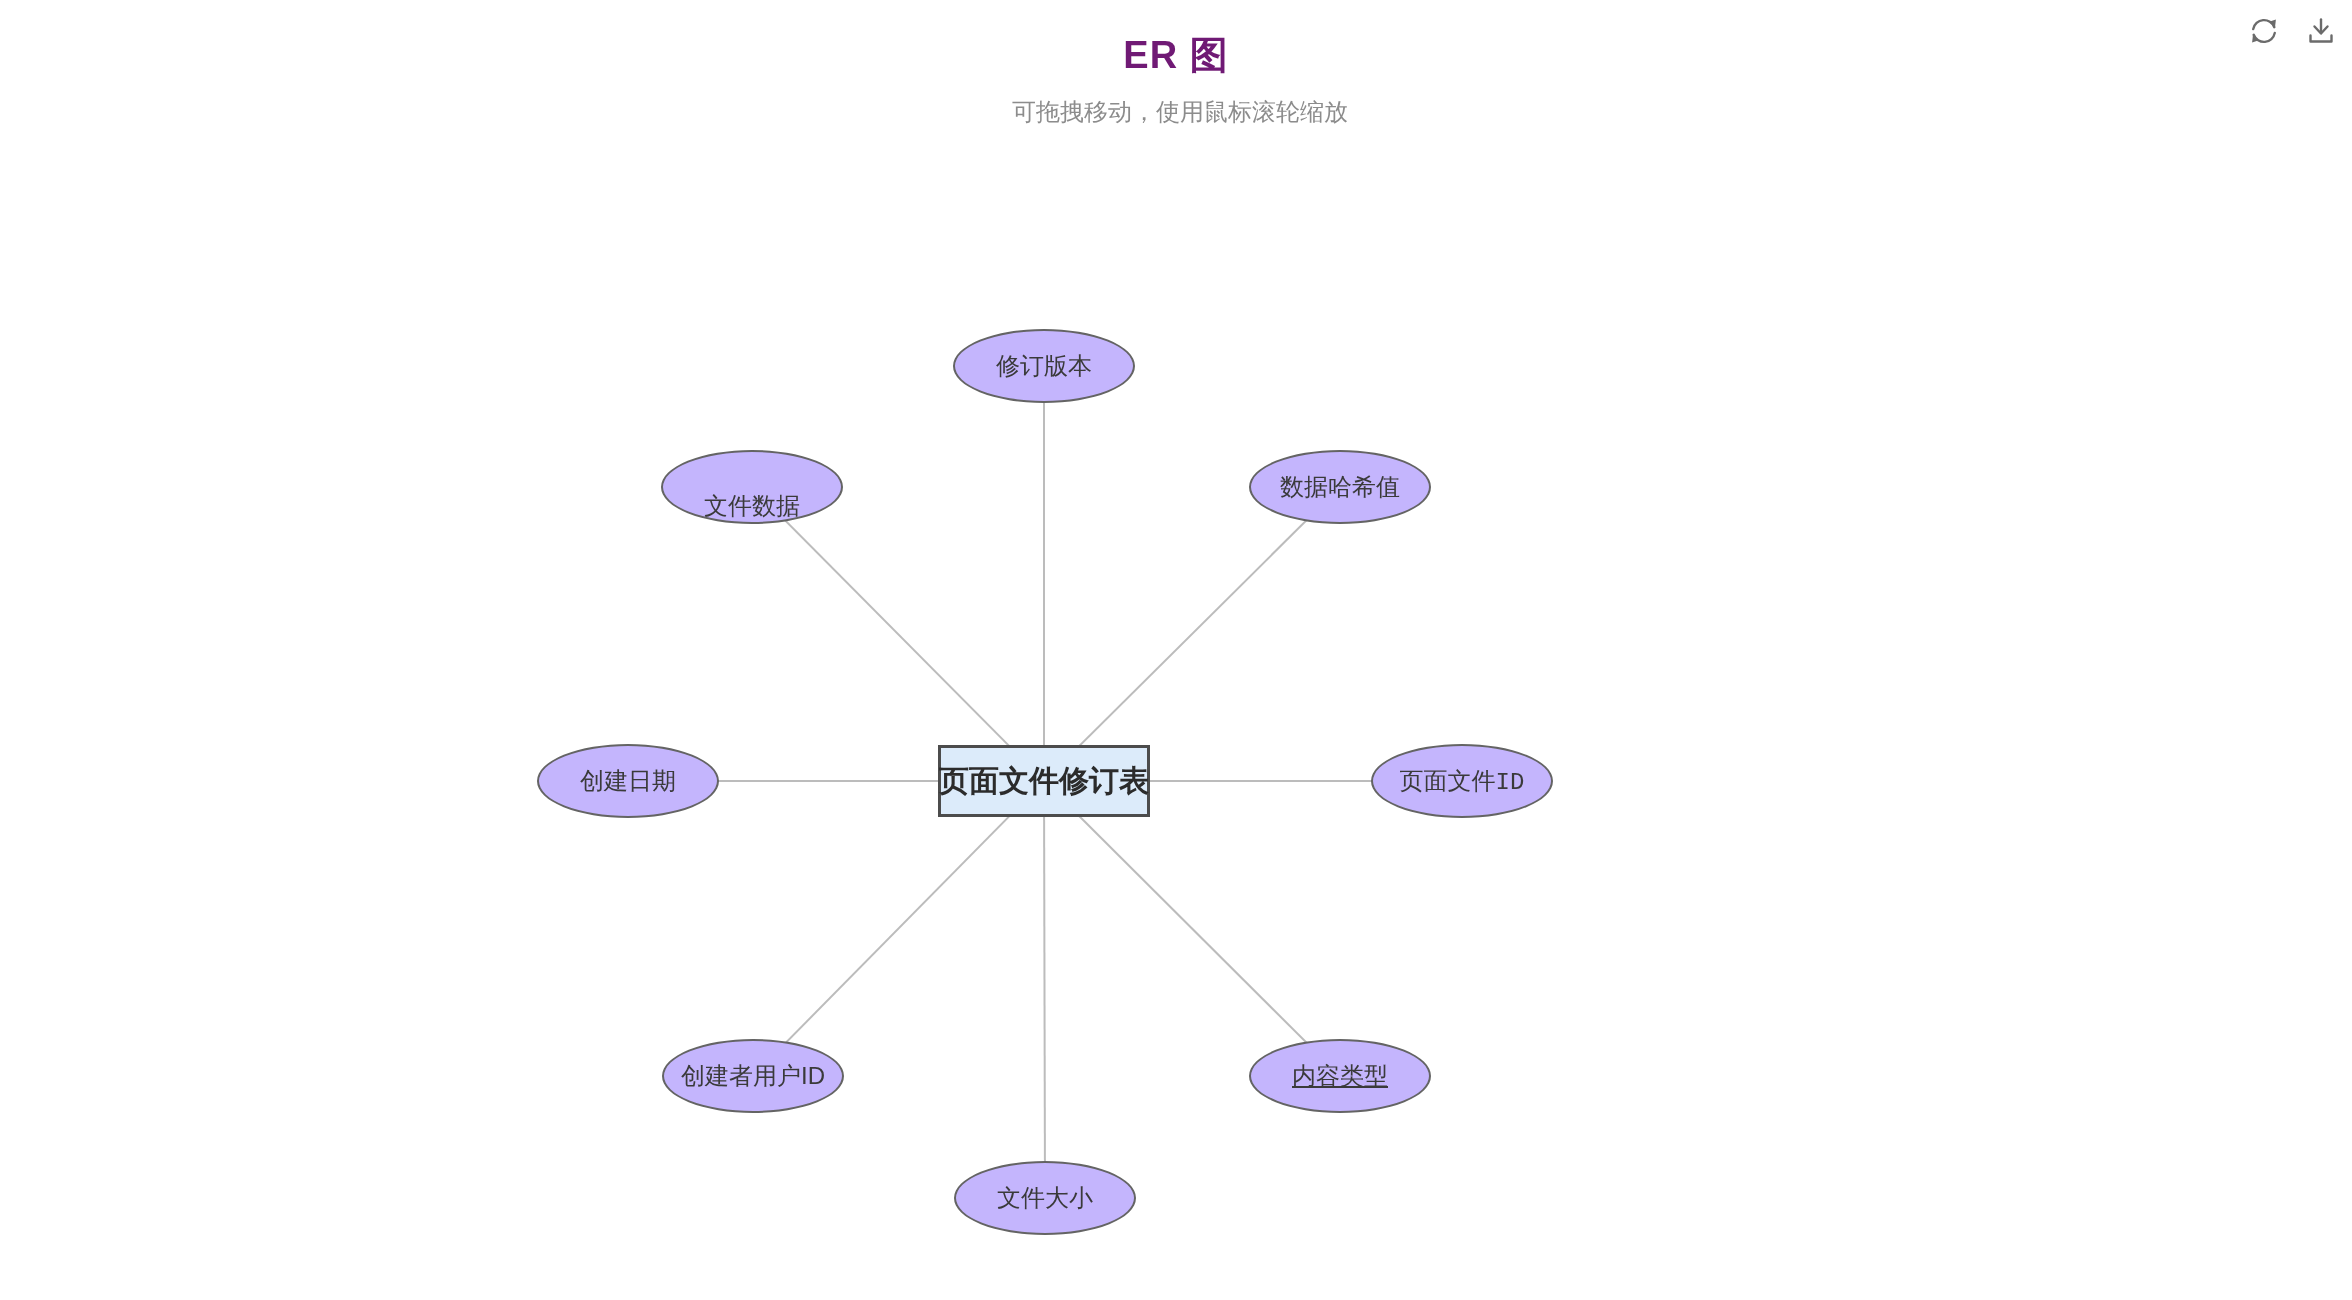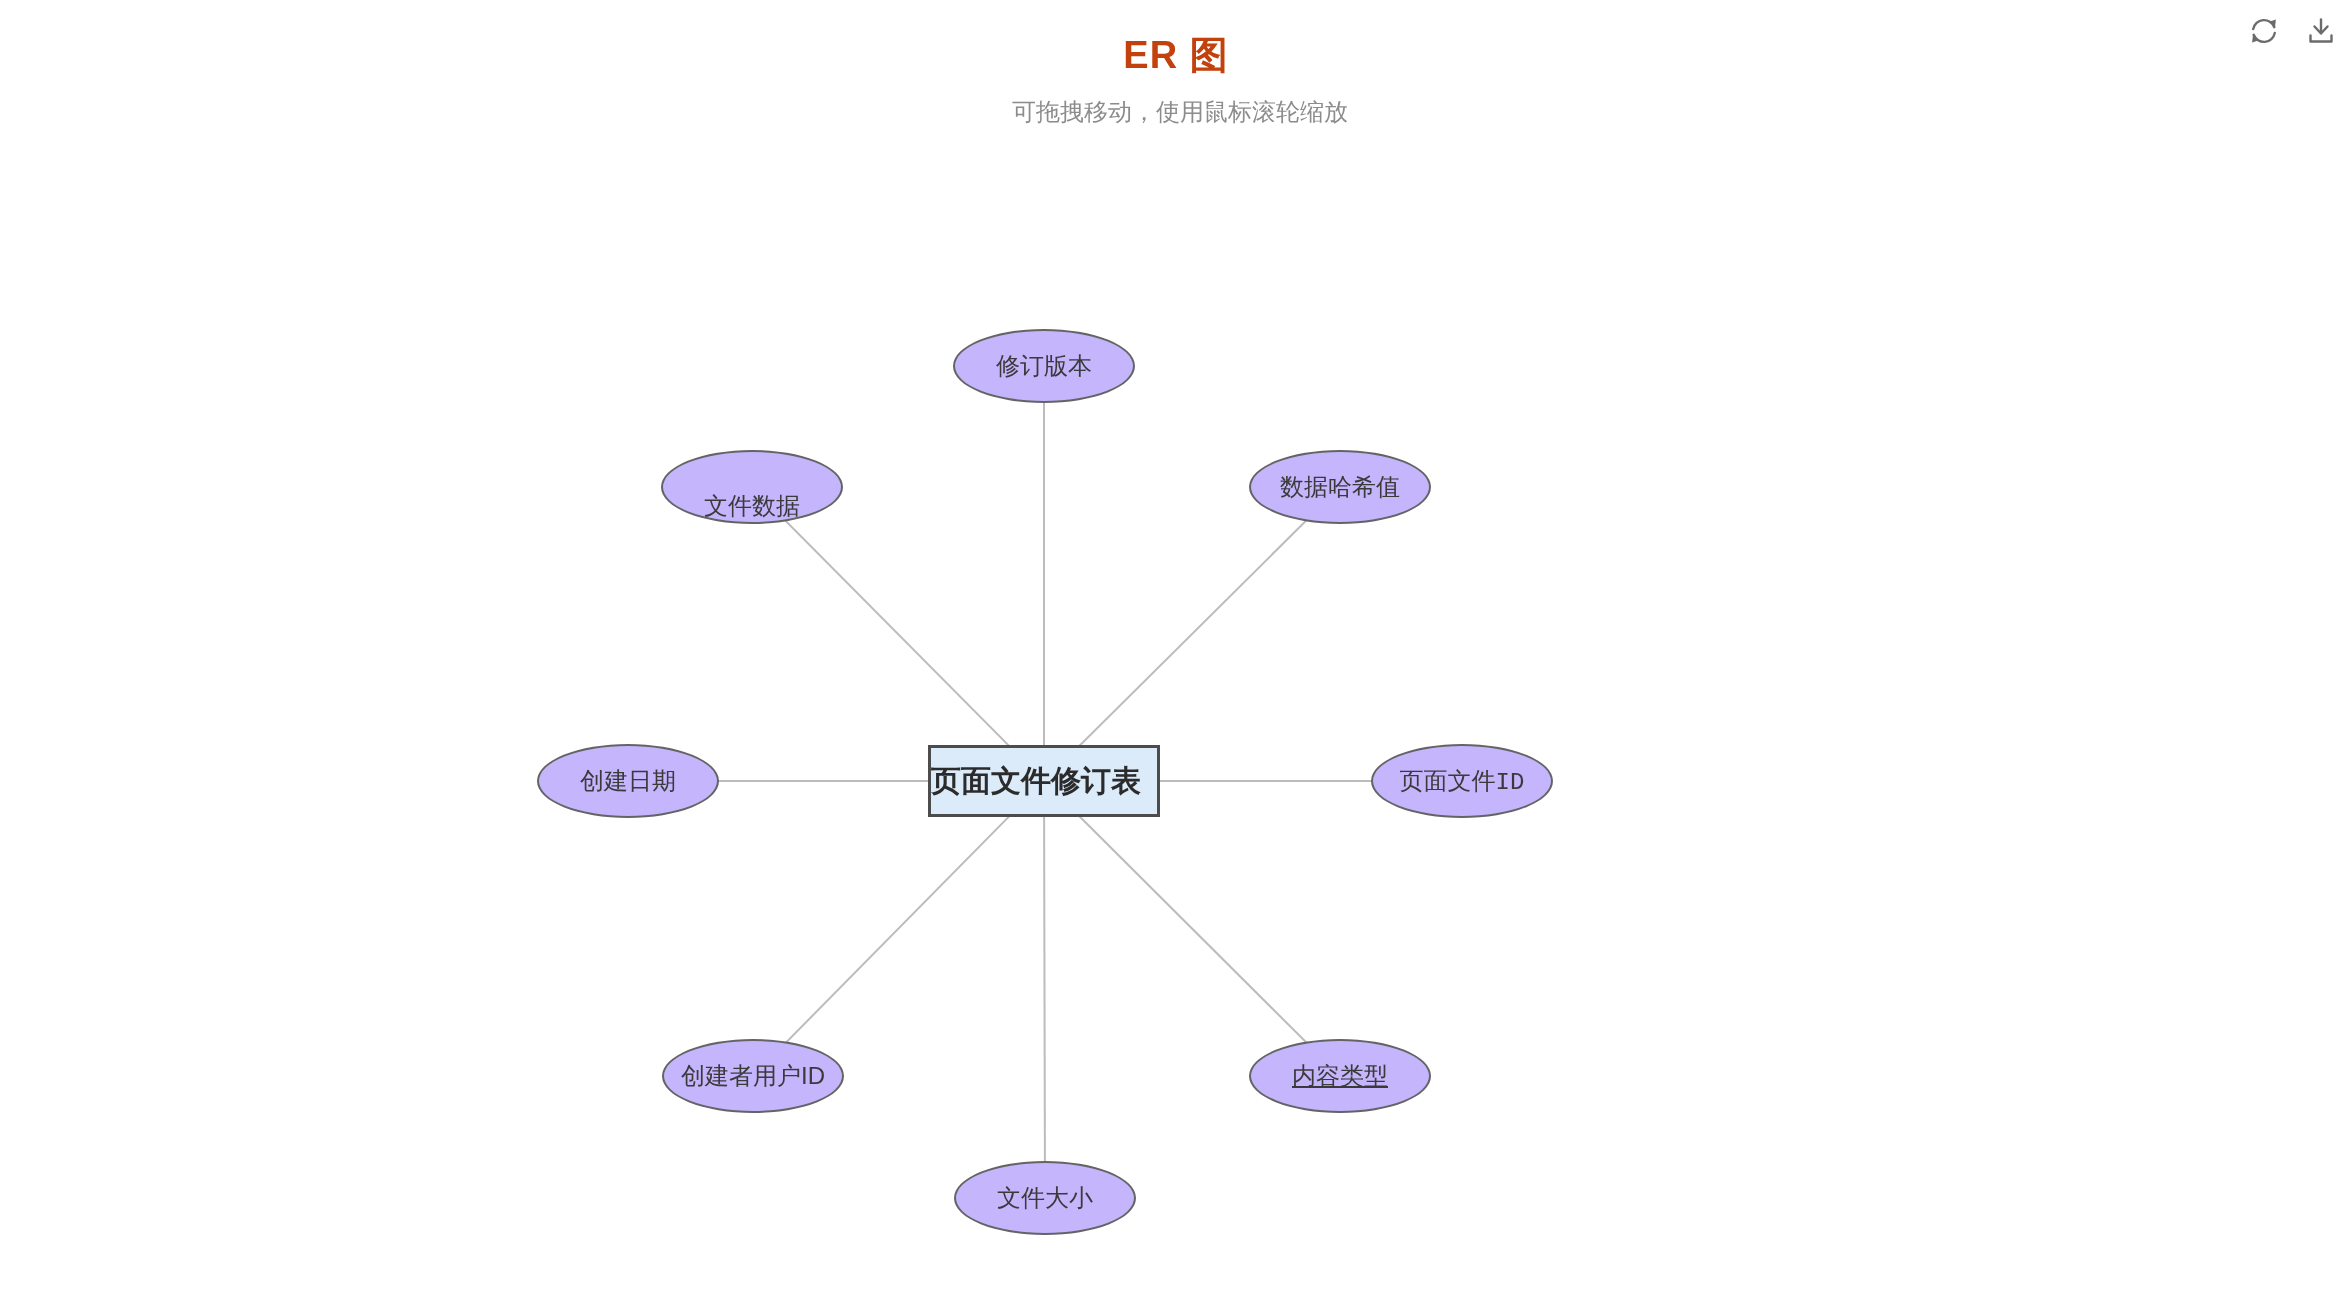--- a/index.html
+++ b/index.html
@@ -9,21 +9,21 @@
     background: #ffffff;
     font-family: "Liberation Sans", sans-serif;
     position: relative;
     overflow: hidden;
   }
 
   .header { position: absolute; top: 0; left: 0; width: 100%; text-align: center; z-index: 3; }
   .title {
     margin: 30px 0 0 0;
     font-size: 38px; font-weight: bold;
-    color: #c2410c; letter-spacing: 1px;
+    color: #701a75; letter-spacing: 1px;
   }
   .subtitle {
     margin: 15px 0 0 8px;
     font-size: 24px; color: #8c8c8c;
   }
 
   .toolbar {
     position: absolute; top: 12px; right: 11px;
     display: flex; gap: 19px; z-index: 4;
   }
@@ -46,25 +46,25 @@
     border: 2px solid #646464;
     border-radius: 50%;
     display: flex; align-items: center; justify-content: center;
     font-size: 24px; color: #3a3a3a;
     white-space: nowrap;
     z-index: 2;
   }
 
   .entity-node {
     position: absolute;
-    width: 232px; height: 72px;
+    width: 212px; height: 72px;
     transform: translate(-50%, -50%);
     background: #dcebfa;
     border: 3px solid #4c4c4c;
-    display: flex; align-items: center; justify-content: flex-start;
+    display: flex; align-items: center; justify-content: center;
     font-size: 30px; font-weight: bold; color: #2b2b2b;
     white-space: nowrap;
     z-index: 2;
   }
 </style>
 </head>
 <body>
 
 <div class="header">
   <h1 class="title">ER 图</h1>

